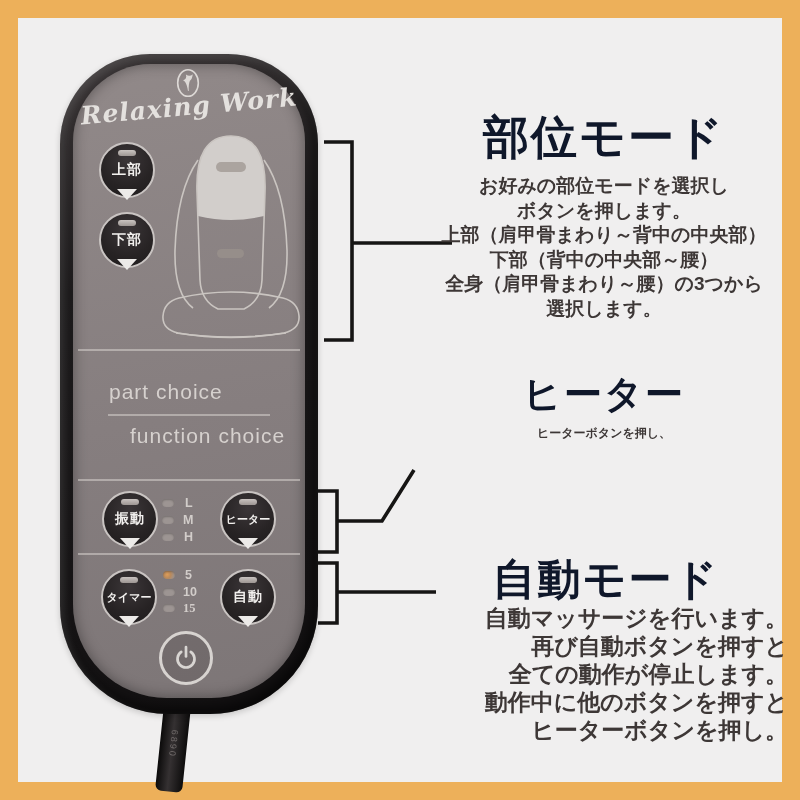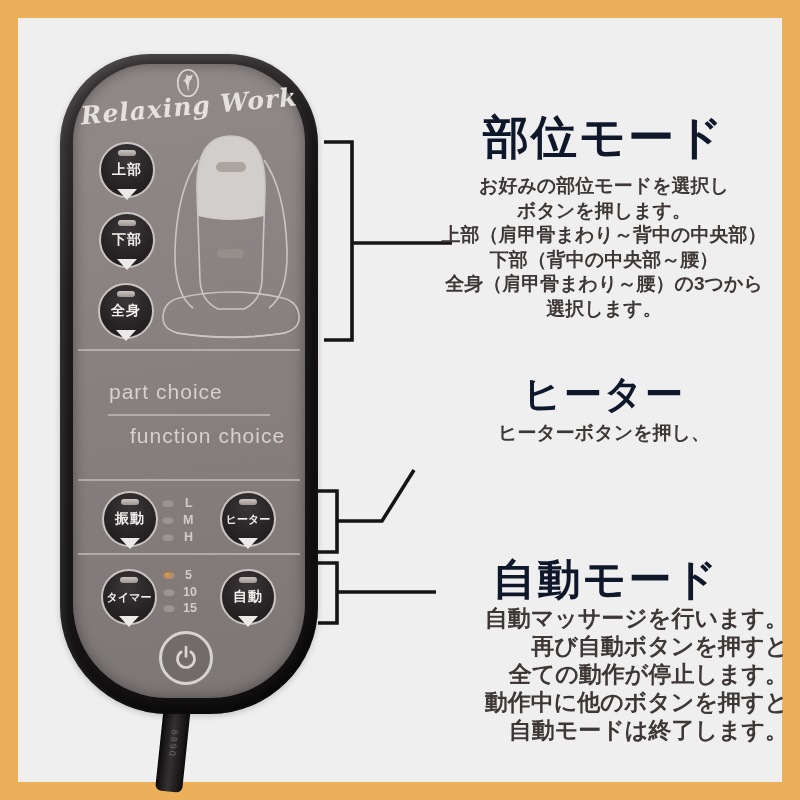--- a/index.html
+++ b/index.html
@@ -67,21 +67,21 @@
 
   
   .sec{position:absolute;text-align:center;color:#3d3736;z-index:4;}
   .sec h2{margin:0;font-weight:bold;color:#0f172a;}
   .sec .tline{font-weight:bold;}
   .sec1{left:424px;top:110px;width:360px;}
   .sec1 h2{font-size:46px;line-height:54px;letter-spacing:2px;margin-bottom:10px;}
   .sec1 .tline{font-size:19px;line-height:24.5px;}
   .sec2{left:418px;top:372px;width:372px;}
   .sec2 h2{font-size:38px;line-height:44px;letter-spacing:2px;margin-bottom:6px;}
-  .sec2 .tline{font-size:19px;line-height:22px;}
+  .sec2 .tline{font-size:12px;line-height:22px;}
   .sec3{left:424px;top:556px;width:364px;}
   .sec3 h2{font-size:43px;line-height:46px;letter-spacing:2px;margin-bottom:2px;}
   .sec3 .tline{font-size:23px;line-height:28px;text-align:right;}
 </style>
 </head>
 <body>
 
 <div class="stage">
   <div class="canvas"></div>
 
@@ -99,25 +99,20 @@
       <div class="brand">Relaxing Work</div>
 
       <div class="btn b-upper">
         <span class="led"></span>
         <span class="lbl">上部</span>
         <span class="chev"></span>
       </div>
       <div class="btn b-lower">
         <span class="led"></span>
         <span class="lbl">下部</span>
-        <span class="chev"></span>
-      </div>
-      <div class="btn b-full">
-        <span class="led"></span>
-        <span class="lbl">全身</span>
         <span class="chev"></span>
       </div>
 
       <svg class="chair" viewBox="0 0 146 214">
         <path d="M39,62 Q37,6 73,6 Q109,6 107,62 L106,86 Q73,94 40,86 Z" fill="#d8d5d1" opacity="0.92"></path>
         <path d="M40,30 Q19,60 17,120 Q16,164 35,178 M106,30 Q127,60 129,120 Q130,164 111,178" fill="none" stroke="#cac5c1" stroke-width="1.6"></path>
         <path d="M39,62 Q37,6 73,6 Q109,6 107,62 L104,150 Q103,171 86,179 L60,179 Q43,171 42,150 Z" fill="none" stroke="#cac5c1" stroke-width="1.6"></path>
         <path d="M21,168 Q73,156 125,168 Q140,172 141,186 Q142,199 126,203 Q73,212 20,203 Q4,199 5,186 Q6,172 21,168 Z" fill="none" stroke="#cac5c1" stroke-width="1.6"></path>
         <path d="M18,203 Q73,211 128,203" fill="none" stroke="#cac5c1" stroke-width="1.4"></path>
         <rect x="58" y="32" width="30" height="10" rx="5" fill="#aba49f"></rect>
@@ -152,21 +147,21 @@
       <div class="btn b-timer small">
         <span class="led"></span>
         <span class="lbl">タイマー</span>
         <span class="chev"></span>
       </div>
       <span class="dot lit" style="left:90px;top:507px;"></span>
       <span class="dot" style="left:90px;top:524px;"></span>
       <span class="dot" style="left:90px;top:540px;"></span>
       <span class="ledlbl" style="left:112px;top:504px;">5</span>
       <span class="ledlbl" style="left:110px;top:521px;">10</span>
-      <span class="ledlbl" style="left:110px;top:537px;">15</span>
+      <span class="ledlbl" style="left:110px;top:537px;font-family:Liberation Serif, serif;">15</span>
       <div class="btn b-auto">
         <span class="led"></span>
         <span class="lbl">自動</span>
         <span class="chev"></span>
       </div>
 
       <div class="power">
         <svg width="28" height="28" viewBox="0 0 28 28">
           <path d="M9.25,7.95 A8.5,8.5 0 1 0 18.75,7.95" fill="none" stroke="#d8d5d2" stroke-width="2.7" stroke-linecap="round"></path>
           <line x1="14" y1="3" x2="14" y2="12.5" stroke="#d8d5d2" stroke-width="2.7" stroke-linecap="round"></line>
@@ -195,15 +190,15 @@
     <h2>ヒーター</h2>
     <div class="tline">ヒーターボタンを押し、</div>
   </div>
 
   <div class="sec sec3">
     <h2>自動モード</h2>
     <div class="tline">自動マッサージを行います。</div>
     <div class="tline">再び自動ボタンを押すと</div>
     <div class="tline">全ての動作が停止します。</div>
     <div class="tline">動作中に他のボタンを押すと</div>
-    <div class="tline">自動モードは終了します。</div>
+    <div class="tline">ヒーターボタンを押し。</div>
   </div>
 </div>
 
 </body></html>

